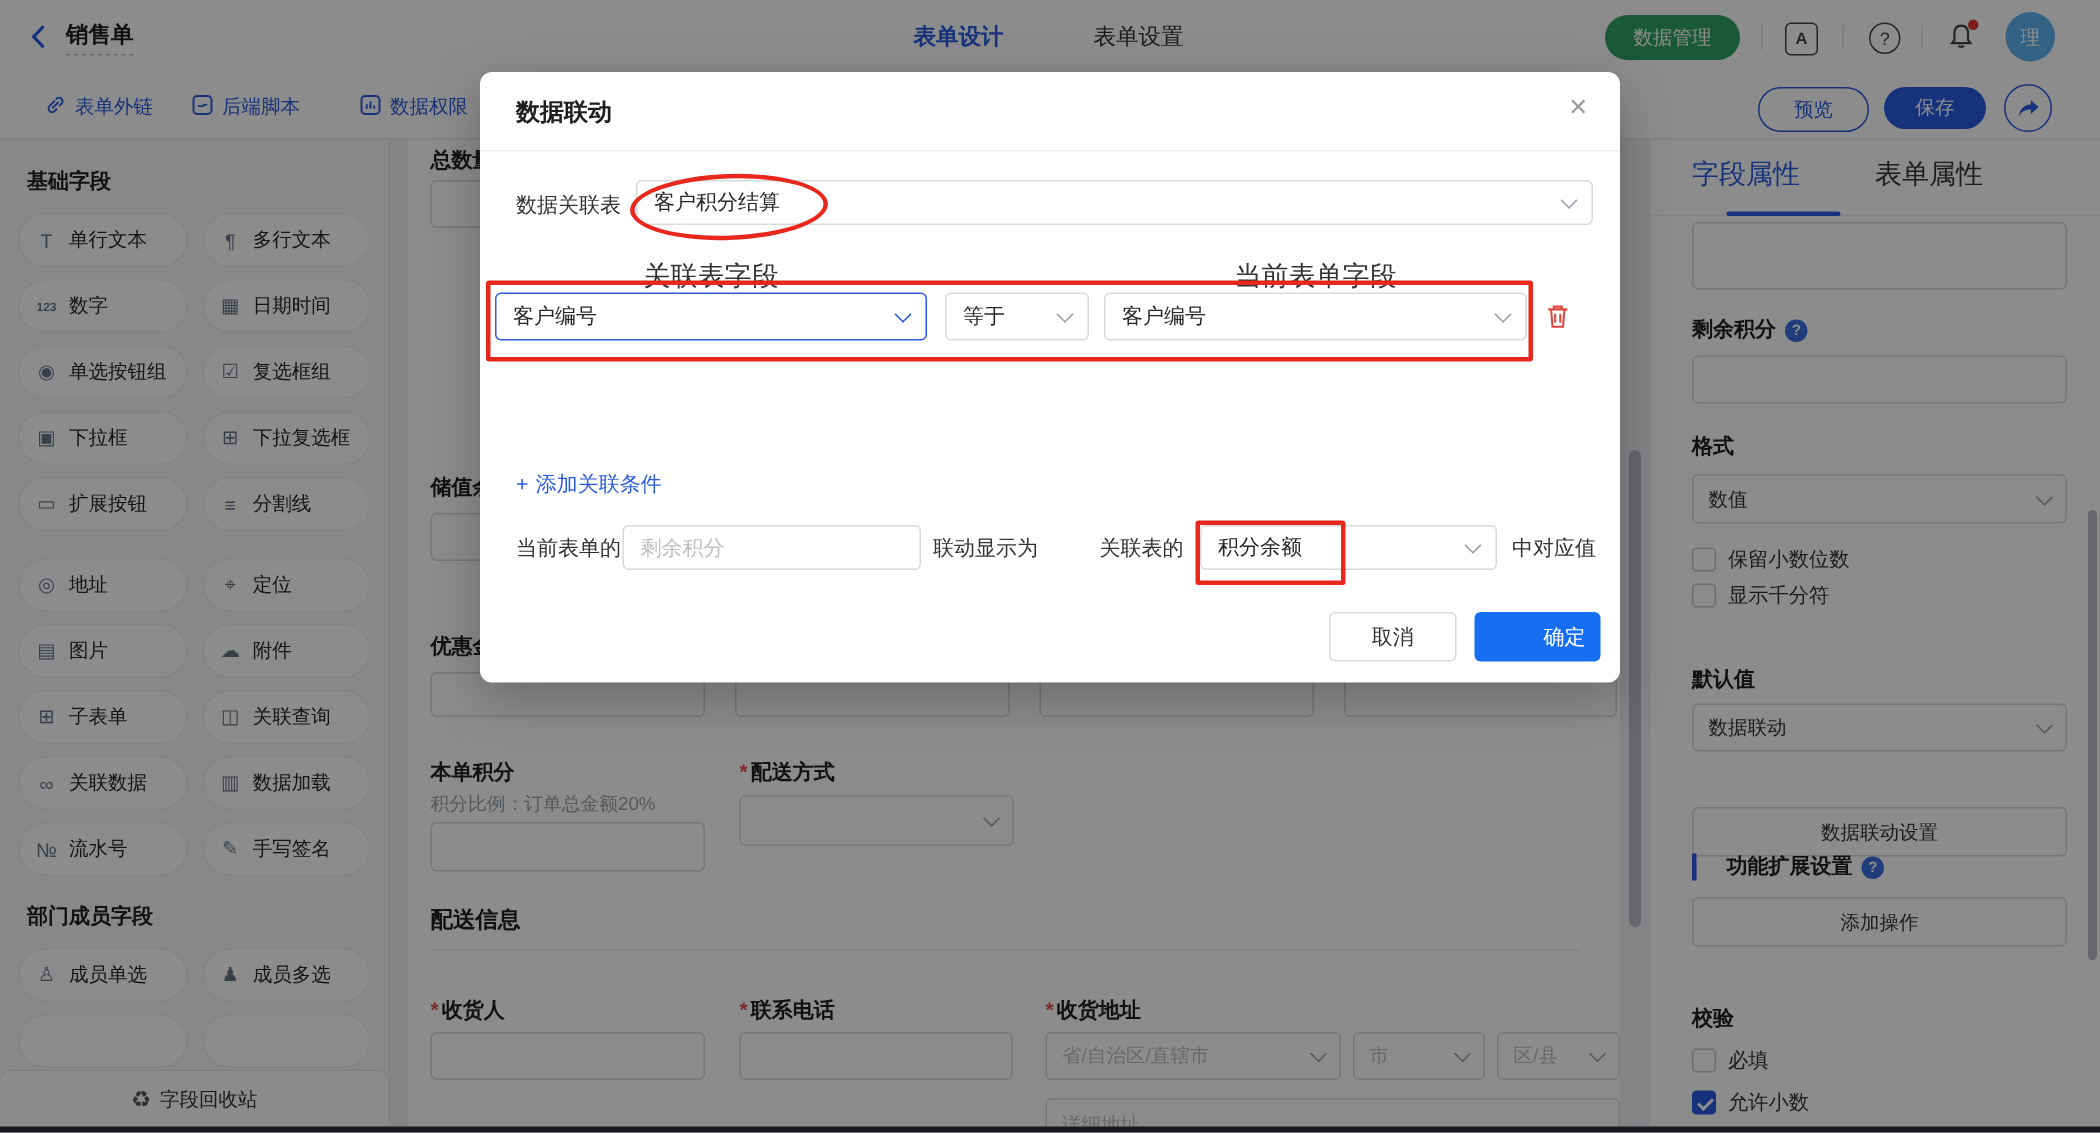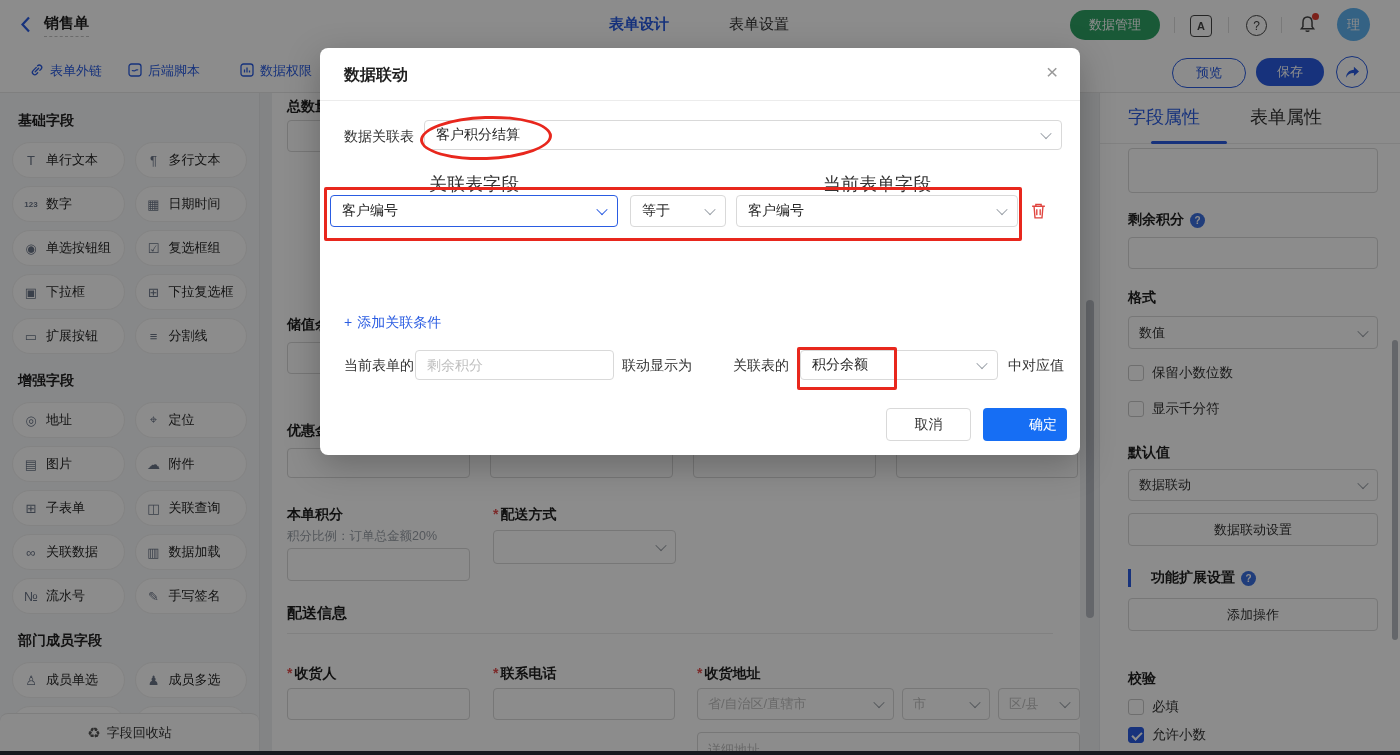--- a/index.html
+++ b/index.html
@@ -209,21 +209,20 @@
       <div class="sb-pill">
           <span class="sb-ic">▭</span>
           <span>扩展按钮</span>
         </div>
       <div class="sb-pill">
           <span class="sb-ic">≡</span>
           <span>分割线</span>
         </div>
     </div>
 
-    <div class="sb-title">增强字段</div>
     <div class="sb-grid">
       <div class="sb-pill">
           <span class="sb-ic">◎</span>
           <span>地址</span>
         </div>
       <div class="sb-pill">
           <span class="sb-ic">⌖</span>
           <span>定位</span>
         </div>
       <div class="sb-pill">
@@ -350,31 +349,31 @@
     <div class="p-label" style="left:28px;top:197px;">格式</div>
     <div class="p-select" style="top:224px;height:33px;">
       <span>数值</span>
       <span class="chev" style="margin-left:auto;"></span>
     </div>
 
     <div class="cb-row" style="top:272px;">
       <span class="cb"></span>
       <span>保留小数位数</span>
     </div>
-    <div class="cb-row" style="top:308px;">
+    <div class="cb-row" style="top:296px;">
       <span class="cb"></span>
       <span>显示千分符</span>
     </div>
 
     <div class="p-label" style="left:28px;top:352px;">默认值</div>
     <div class="p-select" style="top:377px;height:32px;">
       <span>数据联动</span>
       <span class="chev" style="margin-left:auto;"></span>
     </div>
-    <div class="p-btn" style="top:421px;height:33px;">数据联动设置</div>
+    <div class="p-btn" style="top:446px;height:33px;">数据联动设置</div>
 
     <div class="p-label p-barlabel" style="left:28px;top:477px;">
       <span>功能扩展设置</span>
       <span class="help">?</span>
     </div>
     <div class="p-btn" style="top:506px;height:33px;">添加操作</div>
 
     <div class="p-label" style="left:28px;top:578px;">校验</div>
     <div class="cb-row" style="top:606px;">
       <span class="cb"></span>

